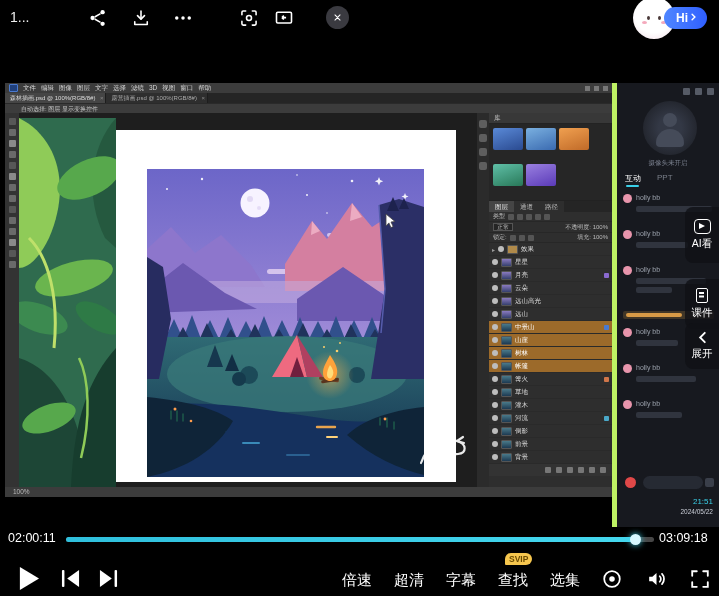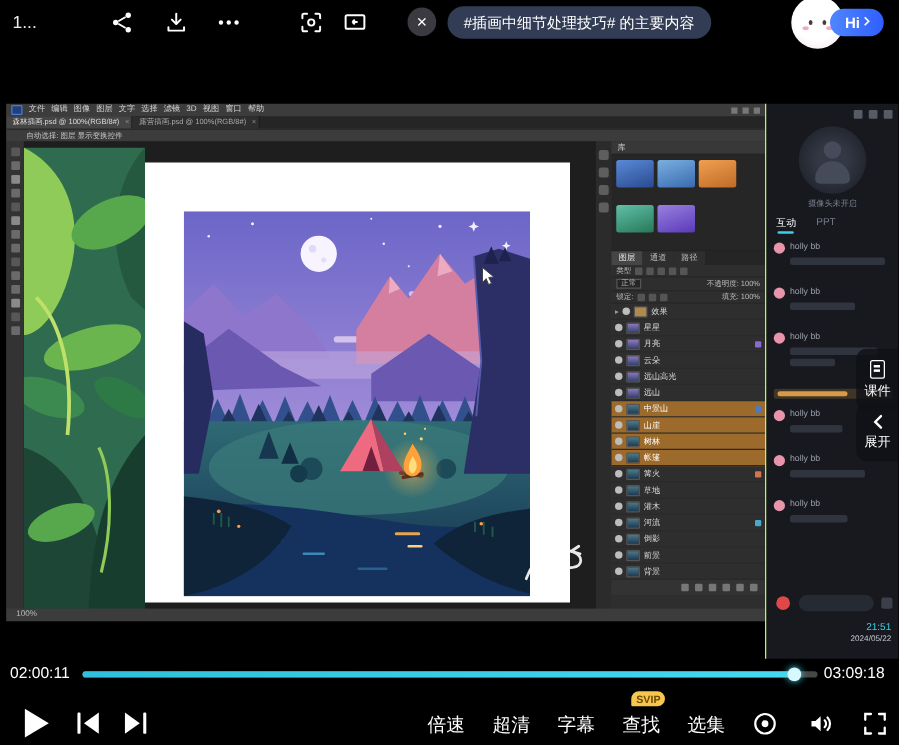--- a/index.html
+++ b/index.html
@@ -90,21 +90,21 @@
 .lrow.g .lthumb{background:#b08a4a}
 .lname{font-size:6.5px;color:#ddd;white-space:nowrap;overflow:hidden}
 .lrow.sel .lname{color:#fff}
 .ltag{position:absolute;right:3px;width:5px;height:5px;border-radius:1px}
 .tagp{background:#8a6ad0}.tagb{background:#4a7ad0}.tagr{background:#d0764a}.tagc{background:#4aa8c8}
 .lp-foot{display:flex;gap:5px;align-items:center;justify-content:flex-end;height:12px;padding:0 6px;background:#333}
 .lp-foot i{width:6px;height:6px;background:#777;border-radius:1px}
 .ps-status{position:absolute;left:0;top:404px;width:100%;height:10px;background:#3c3c3c;font-size:6.5px;color:#bbb;line-height:10px;padding-left:8px}
 
 
-.live{position:absolute;left:612px;top:3px;width:107px;height:467px;background:#17191f;border-left:1px solid #bef264}
+.live{position:absolute;left:612px;top:3px;width:107px;height:467px;background:#17191f;border-left:5px solid #bef264}
 .live-top{position:absolute;top:5px;right:5px;display:flex;gap:5px}
 .live-top i{width:7px;height:7px;background:#565b66;border-radius:1px}
 .cam{position:absolute;left:26px;top:18px;width:54px;height:54px;border-radius:50%;overflow:hidden;
   background:radial-gradient(circle,#333845 30%,#22252d 75%)}
 .cam-head{position:absolute;left:20px;top:12px;width:14px;height:14px;border-radius:50%;background:#454b59}
 .cam-body{position:absolute;left:13px;top:28px;width:28px;height:18px;border-radius:14px 14px 4px 4px;background:#454b59}
 .cam-txt{position:absolute;top:76px;left:0;width:100%;text-align:center;font-size:6.5px;color:#7c8290}
 .live-tabs{position:absolute;top:90px;left:8px;display:flex;gap:16px;font-size:8px;color:#7a7f8a}
 .live-tab.active{color:#fff;position:relative}
 .live-tab.active::after{content:"";position:absolute;left:1px;bottom:-3px;width:13px;height:2px;background:#3ad0e8;border-radius:1px}
@@ -208,21 +208,20 @@
       <svg viewBox="0 0 24 24" fill="none" stroke="#fff" stroke-width="1.9" stroke-linejoin="round">
           <rect x="3" y="5" width="18" height="13" rx="1.5"></rect>
           <path d="M14.5 11.5h-5m0 0l2.3-2.3m-2.3 2.3l2.3 2.3"></path>
         </svg>
     </button>
     <button class="tb-close">
       <svg viewBox="0 0 24 24" stroke="#fff" stroke-width="2.4" stroke-linecap="round">
           <path d="M6.5 6.5l11 11M17.5 6.5l-11 11"></path>
         </svg>
     </button>
-    <div class="tb-pill">#插画中细节处理技巧# 的主要内容</div>
     <div class="tb-avatar">
       <i class="av-eye l"></i>
       <i class="av-eye r"></i>
       <i class="av-blush l"></i>
       <i class="av-blush r"></i>
     </div>
     <div class="tb-hi">
       <span>Hi</span>
       <span><svg viewBox="0 0 10 12" fill="none" stroke="#fff" stroke-width="2" stroke-linecap="round">
             <path d="M3 2l4 4-4 4"></path>
@@ -601,20 +600,24 @@
       </div>
       <div class="live-input">
         <i class="rec-dot"></i>
         <i class="in-pill"></i>
         <i class="in-ic"></i>
       </div>
       <div class="live-dur">21:51</div>
       <div class="live-date">2024/05/22</div>
     </div>
 
+    <div class="sideb" id="sb-ai">
+      <i class="ai-ic"></i>
+      <span class="lbl">AI看</span>
+    </div>
     <div class="sideb" id="sb-kj">
       <i class="kj-ic"></i>
       <span class="lbl">课件</span>
     </div>
     <div class="sideb" id="sb-zk">
       <span class="zk-ic">
         <svg viewBox="0 0 10 14" fill="none" stroke="#fff" stroke-width="2" stroke-linecap="round">
             <path d="M8 2L3 7l5 5"></path>
           </svg>
       </span>

